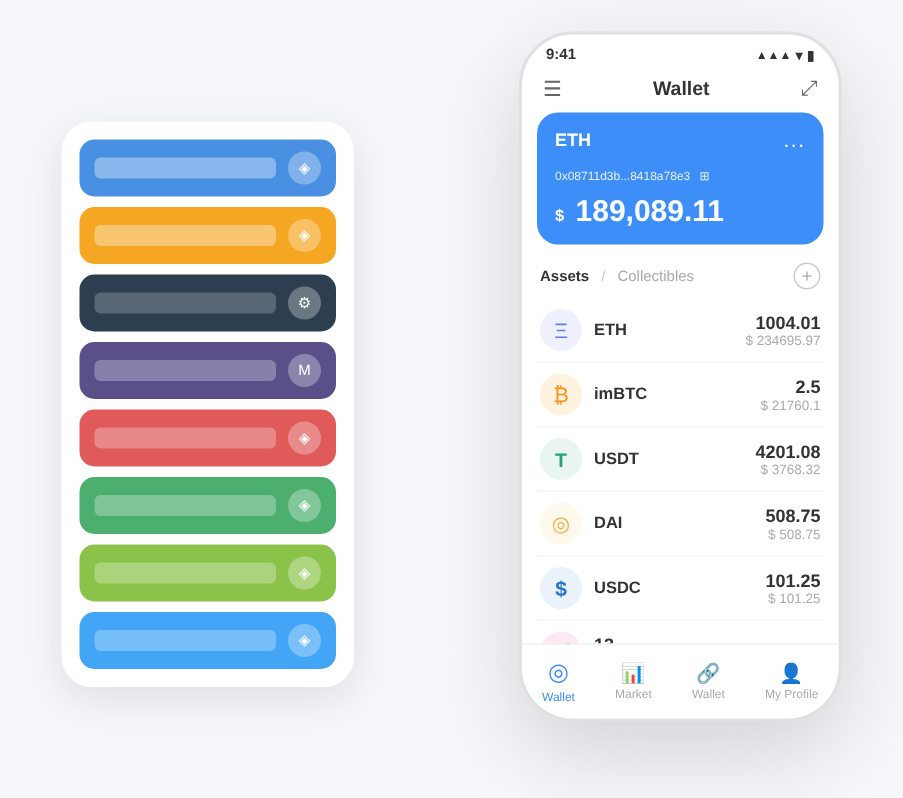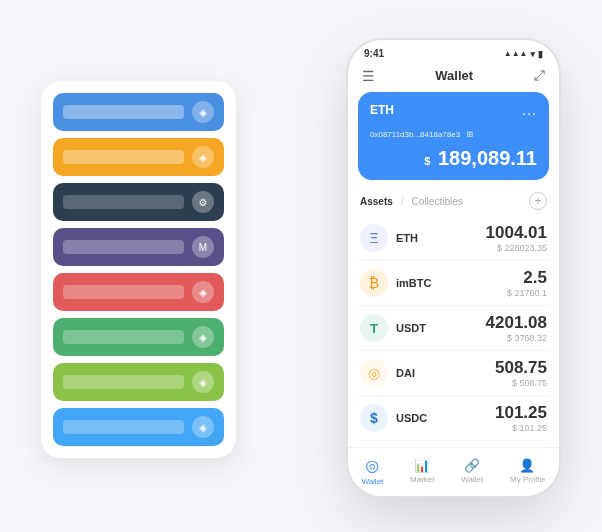--- a/index.html
+++ b/index.html
@@ -68,21 +68,21 @@
       align-items: center;
       justify-content: center;
       font-size: 10px;
       color: white;
     }
 
     
     .phone {
       position: absolute;
       right: 0;
-      top: 17px;
+      top: 0;
       width: 215px;
       height: 460px;
       background: white;
       border-radius: 36px;
       box-shadow: 0 20px 60px rgba(0,0,0,0.15);
       overflow: hidden;
       z-index: 2;
       border: 2px solid #e0e0e0;
     }
 
@@ -152,21 +152,20 @@
     .eth-address {
       font-size: 8px;
       opacity: 0.85;
       margin-bottom: 8px;
       margin-top: 12px;
     }
 
     .eth-balance {
       font-size: 20px;
       font-weight: 700;
-      text-align: right;
     }
 
     .eth-currency {
       font-size: 11px;
       margin-right: 2px;
     }
 
     
     .assets-header {
       display: flex;
@@ -239,21 +238,21 @@
       font-weight: 600;
       color: #333;
       flex: 1;
     }
 
     .asset-amounts {
       text-align: right;
     }
 
     .asset-amount {
-      font-size: 17px;
+      font-size: 12px;
       font-weight: 600;
       color: #333;
     }
 
     .asset-usd {
       font-size: 9px;
       color: #aaa;
     }
 
     
@@ -387,21 +386,21 @@
       <div class="add-btn">+</div>
     </div>
 
     <div class="asset-list">
 
       <div class="asset-item">
         <div class="asset-icon" style="background:#eef0fd; color:#627eea;">Ξ</div>
         <span class="asset-name">ETH</span>
         <div class="asset-amounts">
           <div class="asset-amount">1004.01</div>
-          <div class="asset-usd">$ 228023.35</div>
+          <div class="asset-usd">$ 234695.97</div>
         </div>
       </div>
 
       <div class="asset-item">
         <div class="asset-icon" style="background:#fff3e0; color:#f7931a;">₿</div>
         <span class="asset-name">imBTC</span>
         <div class="asset-amounts">
           <div class="asset-amount">2.5</div>
           <div class="asset-usd">$ 21760.1</div>
         </div>

